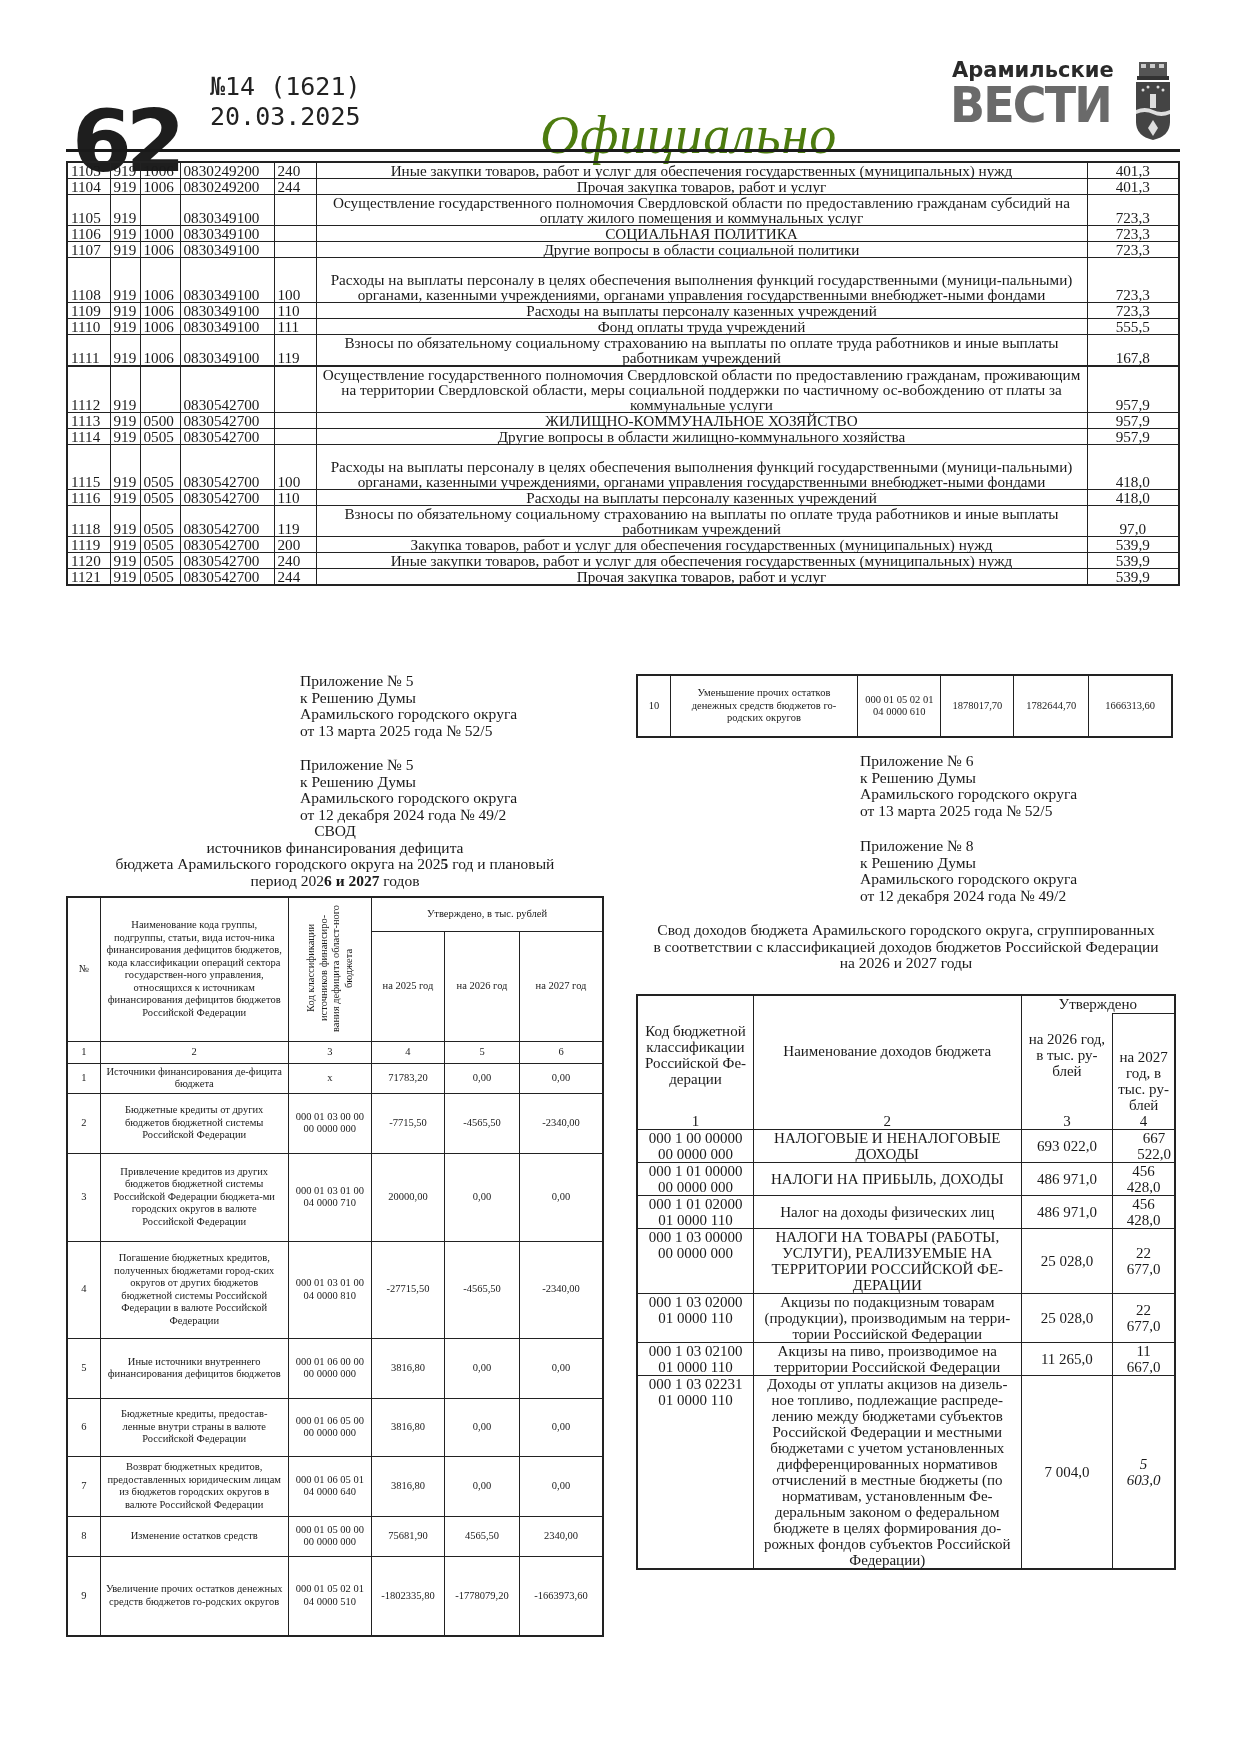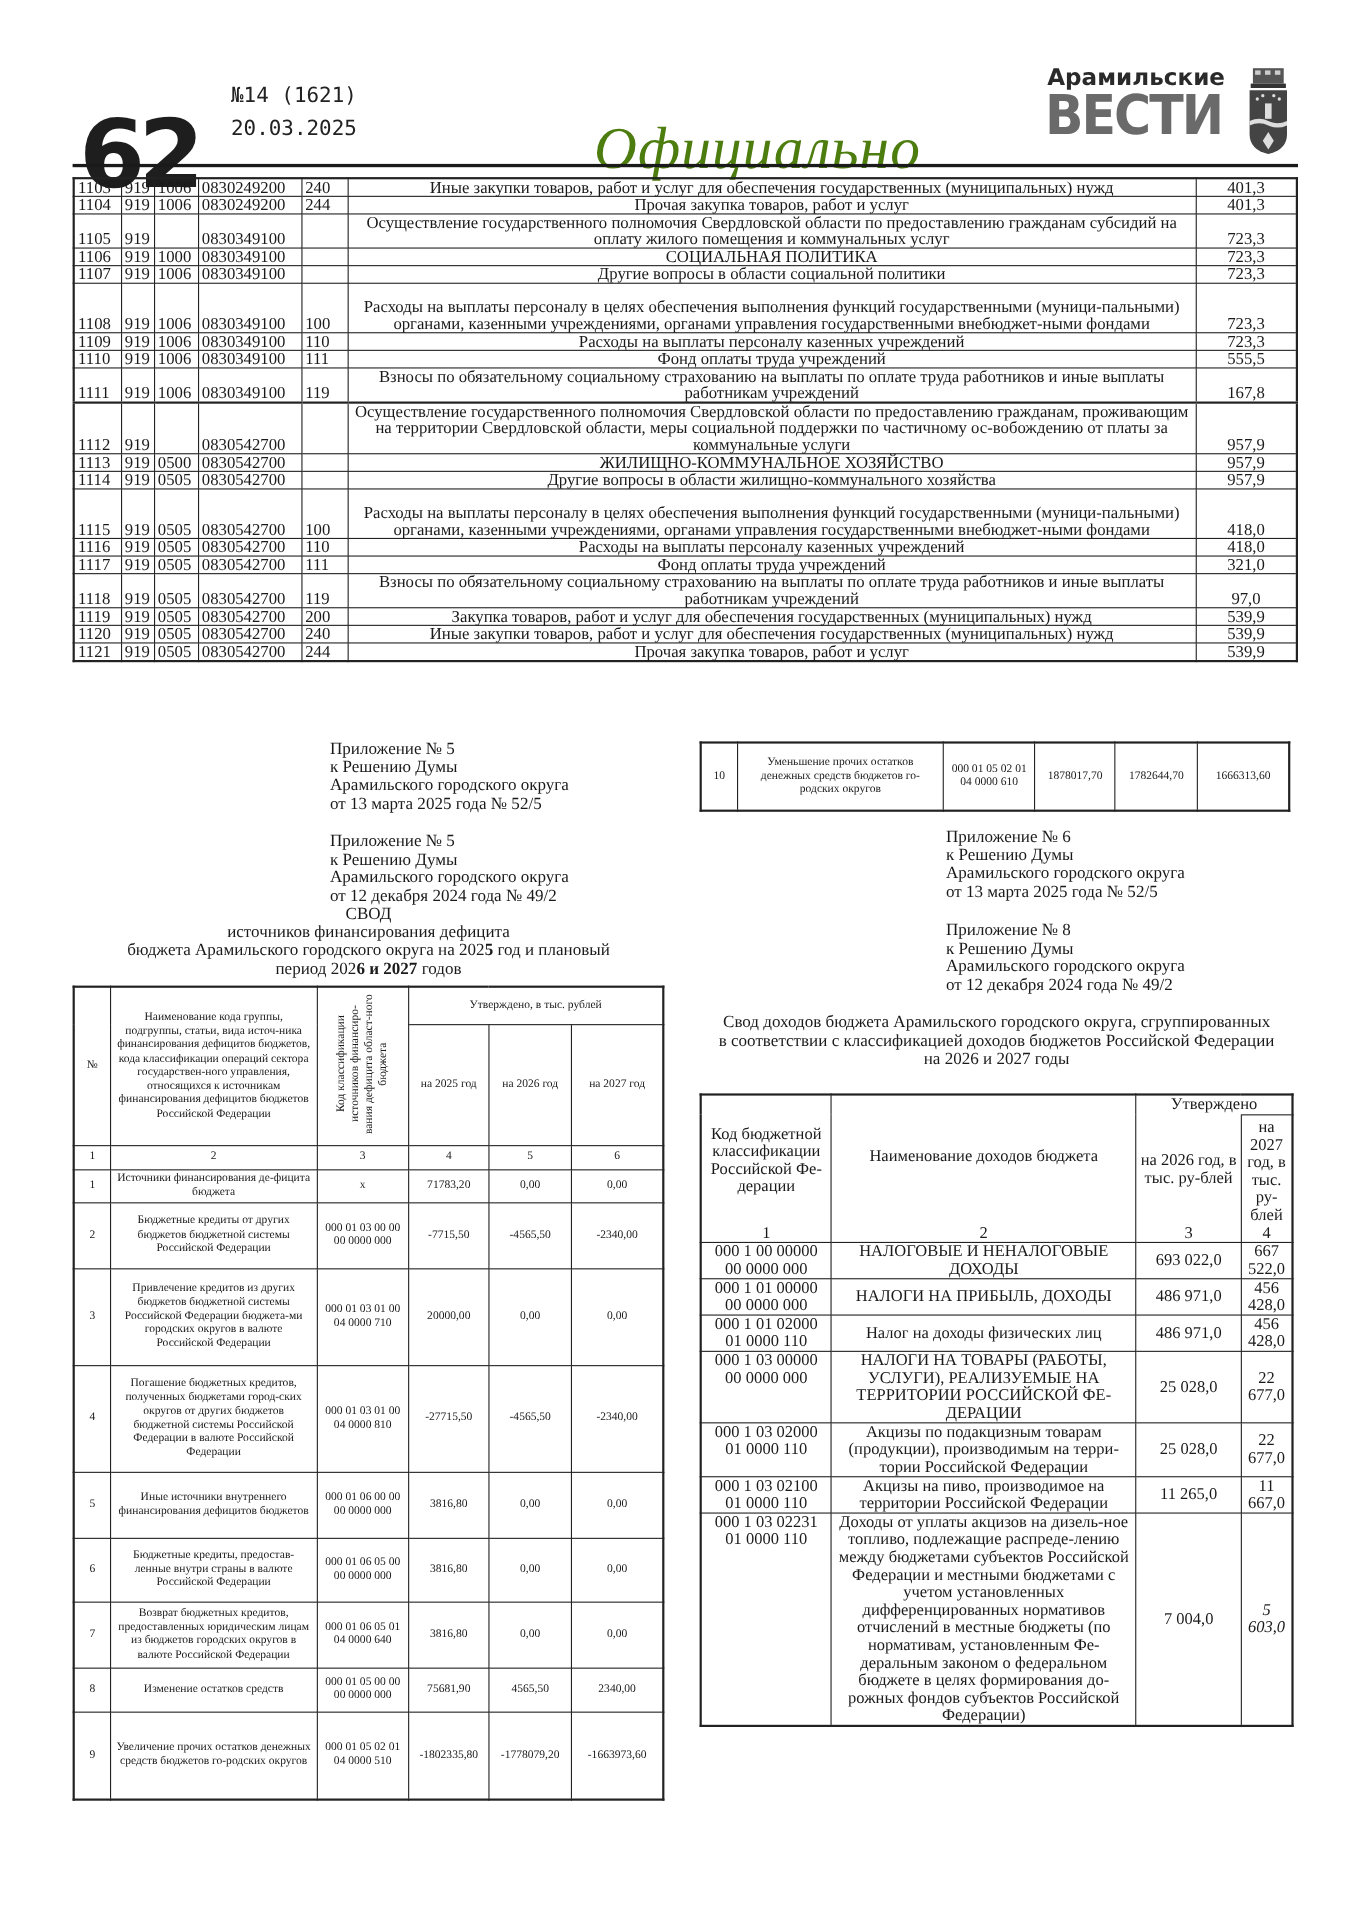--- a/index.html
+++ b/index.html
@@ -2,21 +2,21 @@
 <html><head>
 <meta charset="utf-8">
 <style>
   html, body { margin:0; padding:0; background:#fff; }
   body { width:1241px; height:1754px; position:relative; overflow:hidden; color:#1a1a1a;
          font-family:"Liberation Serif", "DejaVu Serif", serif; }
   .abs { position:absolute; }
 
   
   .page-num { left:72px; top:58px; font-family:"DejaVu Sans", sans-serif; font-weight:bold; font-size:86px; letter-spacing:-6px; line-height:1; color:#1e1e1e;margin-top:40px; }
-  .issue { left:210px; top:72px; font-family:"DejaVu Sans Mono", monospace; font-size:19px; line-height:30px; color:#222; }
+  .issue { left:210px; top:72px; font-family:"DejaVu Sans Mono", monospace; font-size:25px; line-height:30px; color:#222; }
   .section-title { left:540px; top:68px; font-family:"Liberation Serif", serif; font-style:italic; font-size:54px; color:#4d7c0f; letter-spacing:1px;margin-top:36px; }
   .logo { left:950px; top:58px; width:170px; height:80px; }
   .logo .l1 { position:absolute; left:2px; top:0; font-family:"DejaVu Sans", sans-serif; font-weight:bold; font-size:21px; color:#2a2a2a; }
   .logo .l2 { position:absolute; left:0; top:22px; font-family:"DejaVu Sans", sans-serif; font-weight:bold; font-size:50px; color:#6a6a6a; letter-spacing:-2px; line-height:1; transform:scaleX(0.92); transform-origin:left; }
   .crest { left:1133px; top:60px; width:40px; height:82px; }
   .header-rule { left:66px; top:149px; width:1114px; height:3px; background:#1a1a1a; }
 
   
   table { border-collapse:collapse; }
   .top-table { position:absolute; left:66px; top:161px; width:1114px; font-size:15.2px; line-height:15px; }
@@ -203,29 +203,20 @@
         <td class="v">418,0</td>
       </tr>
       <tr style="height: 15px;">
         <td class="n">1116</td>
         <td class="n">919</td>
         <td class="n">0505</td>
         <td class="n">0830542700</td>
         <td class="n">110</td>
         <td class="d">Расходы на выплаты персоналу казенных учреждений</td>
         <td class="v">418,0</td>
-      </tr>
-      <tr style="height: 15px;">
-        <td class="n">1117</td>
-        <td class="n">919</td>
-        <td class="n">0505</td>
-        <td class="n">0830542700</td>
-        <td class="n">111</td>
-        <td class="d">Фонд оплаты труда учреждений</td>
-        <td class="v">321,0</td>
       </tr>
       <tr style="height: 30px;">
         <td class="n">1118</td>
         <td class="n">919</td>
         <td class="n">0505</td>
         <td class="n">0830542700</td>
         <td class="n">119</td>
         <td class="d">Взносы по обязательному социальному страхованию на выплаты по оплате труда работников и иные выплаты работникам учреждений</td>
         <td class="v">97,0</td>
       </tr>
@@ -451,21 +442,21 @@
       <div>на 2027 год, в тыс. ру-блей</div>
       <div>4</div>
     </td>
   </tr>
   </tbody>
     <tbody id="inc-tbody">
       <tr>
         <td class="code">000 1 00 00000 00 0000 000</td>
         <td>НАЛОГОВЫЕ И НЕНАЛОГОВЫЕ ДОХОДЫ</td>
         <td>693 022,0</td>
-        <td style="word-spacing: 40px; line-height: 16px;">667 522,0</td>
+        <td style="word-spacing: 40px; line-height: 16px; padding-left: 24px;">667 522,0</td>
       </tr>
       <tr>
         <td class="code">000 1 01 00000 00 0000 000</td>
         <td>НАЛОГИ НА ПРИБЫЛЬ, ДОХОДЫ</td>
         <td>486 971,0</td>
         <td style="word-spacing: 40px; line-height: 16px;">456 428,0</td>
       </tr>
       <tr>
         <td class="code">000 1 01 02000 01 0000 110</td>
         <td>Налог на доходы физических лиц</td>

